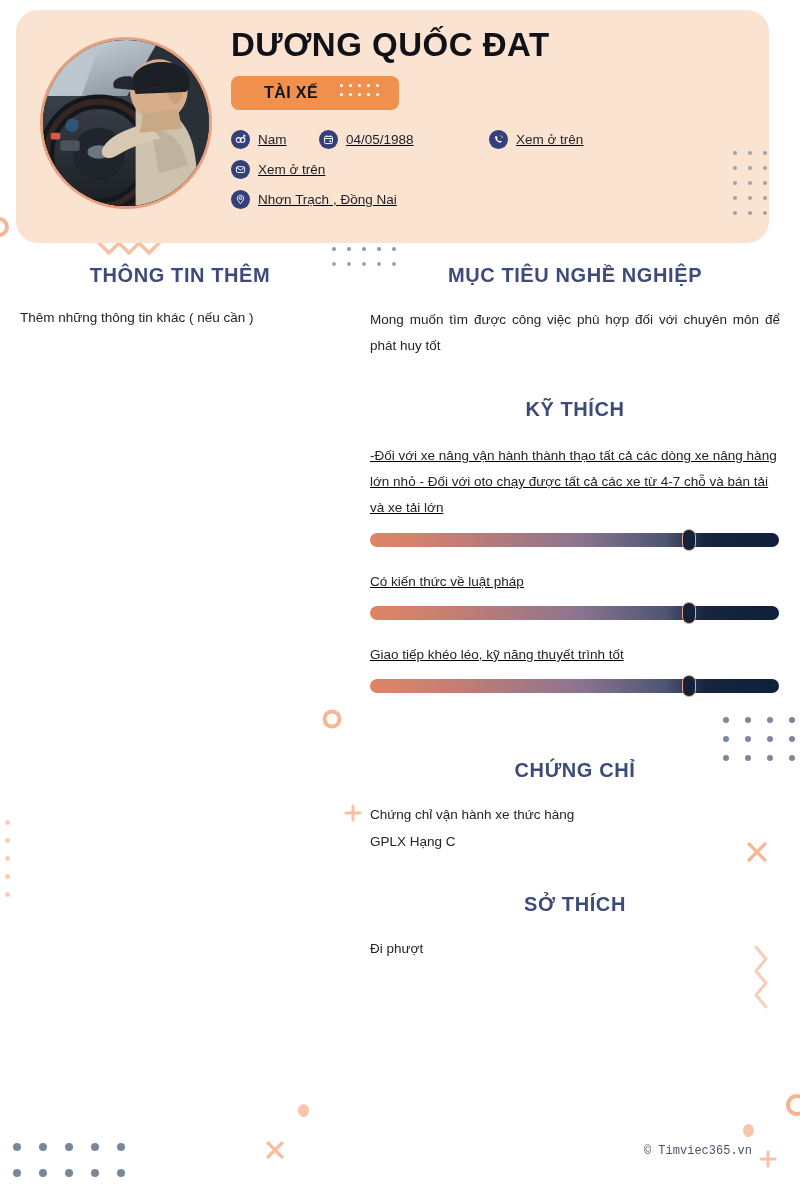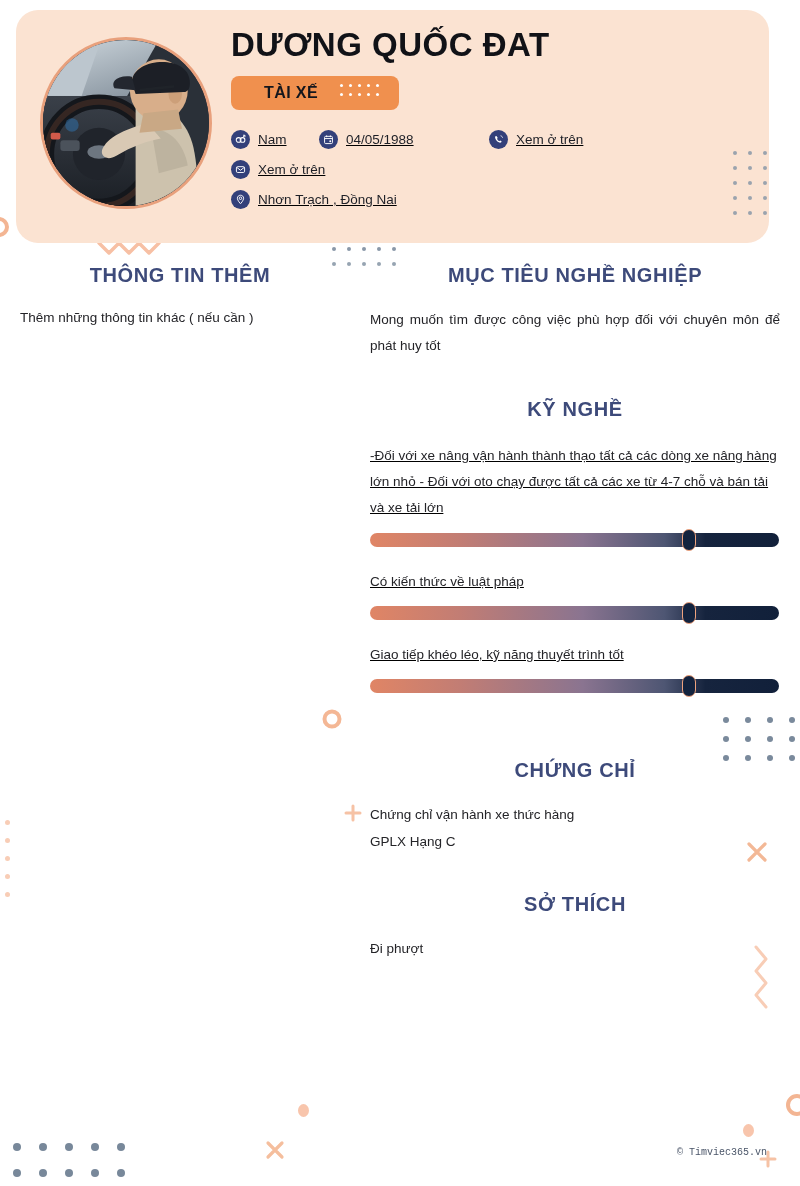--- a/index.html
+++ b/index.html
@@ -81,23 +81,23 @@
     border-radius: 7px;
     background: linear-gradient(90deg, #E08565 0%, #C27D74 22%, #8A7490 52%, #4E5673 72%, #16243E 82%, #11203A 100%);
   }
   .knob {
     position: absolute; top: -4px; width: 14px; height: 22px;
     border-radius: 7px; background: #13233E; border: 1.5px solid #EFA37E;
   }
   .cert-line, .hobby-line { font-size: 13.5px; color: #242428; line-height: 1.95; }
 
   .footer {
-    position: absolute; right: 33px; bottom: 28px;
+    position: absolute; right: 48px; bottom: 28px;
     font-family: "Liberation Mono", "DejaVu Sans Mono", monospace;
-    font-size: 10px; color: #4a5568;
+    font-size: 12px; color: #4a5568;
   }
 </style>
 </head>
 <body>
 
 <div class="page">
 
   <svg class="deco" style="left:-10px; top:212px;" width="30" height="30" viewBox="0 0 30 30">
     <circle cx="9" cy="15" r="8" fill="none" stroke="#F3B593" stroke-width="4"></circle>
   </svg>
@@ -341,21 +341,21 @@
   <div class="left-col">
     <div class="sec-title">THÔNG TIN THÊM</div>
     <div class="body-text" style="margin-top:18px;">Thêm những thông tin khác ( nếu cần )</div>
   </div>
 
   <div class="right-col">
 
     <div class="sec-title">MỤC TIÊU NGHỀ NGHIỆP</div>
     <div class="body-text justify" style="margin-top:20px;">Mong muốn tìm được công việc phù hợp đối với chuyên môn để phát huy tốt</div>
 
-    <div class="sec-title" style="margin-top:38px;">KỸ NGHỀ</div>
+    <div class="sec-title" style="margin-top:38px;">KỸ THÍCH</div>
 
     <div class="skill" style="margin-top:22px;">
       <div class="skill-label">-Đối với xe nâng vận hành thành thạo tất cả các dòng xe nâng hàng lớn nhỏ - Đối với oto chạy được tất cả các xe từ 4-7 chỗ và bán tải và xe tải lớn</div>
       <div class="bar-wrap">
         <div class="bar"></div>
         <div class="knob" style="left:312px;"></div>
       </div>
     </div>
 
     <div class="skill" style="margin-top:22px;">

